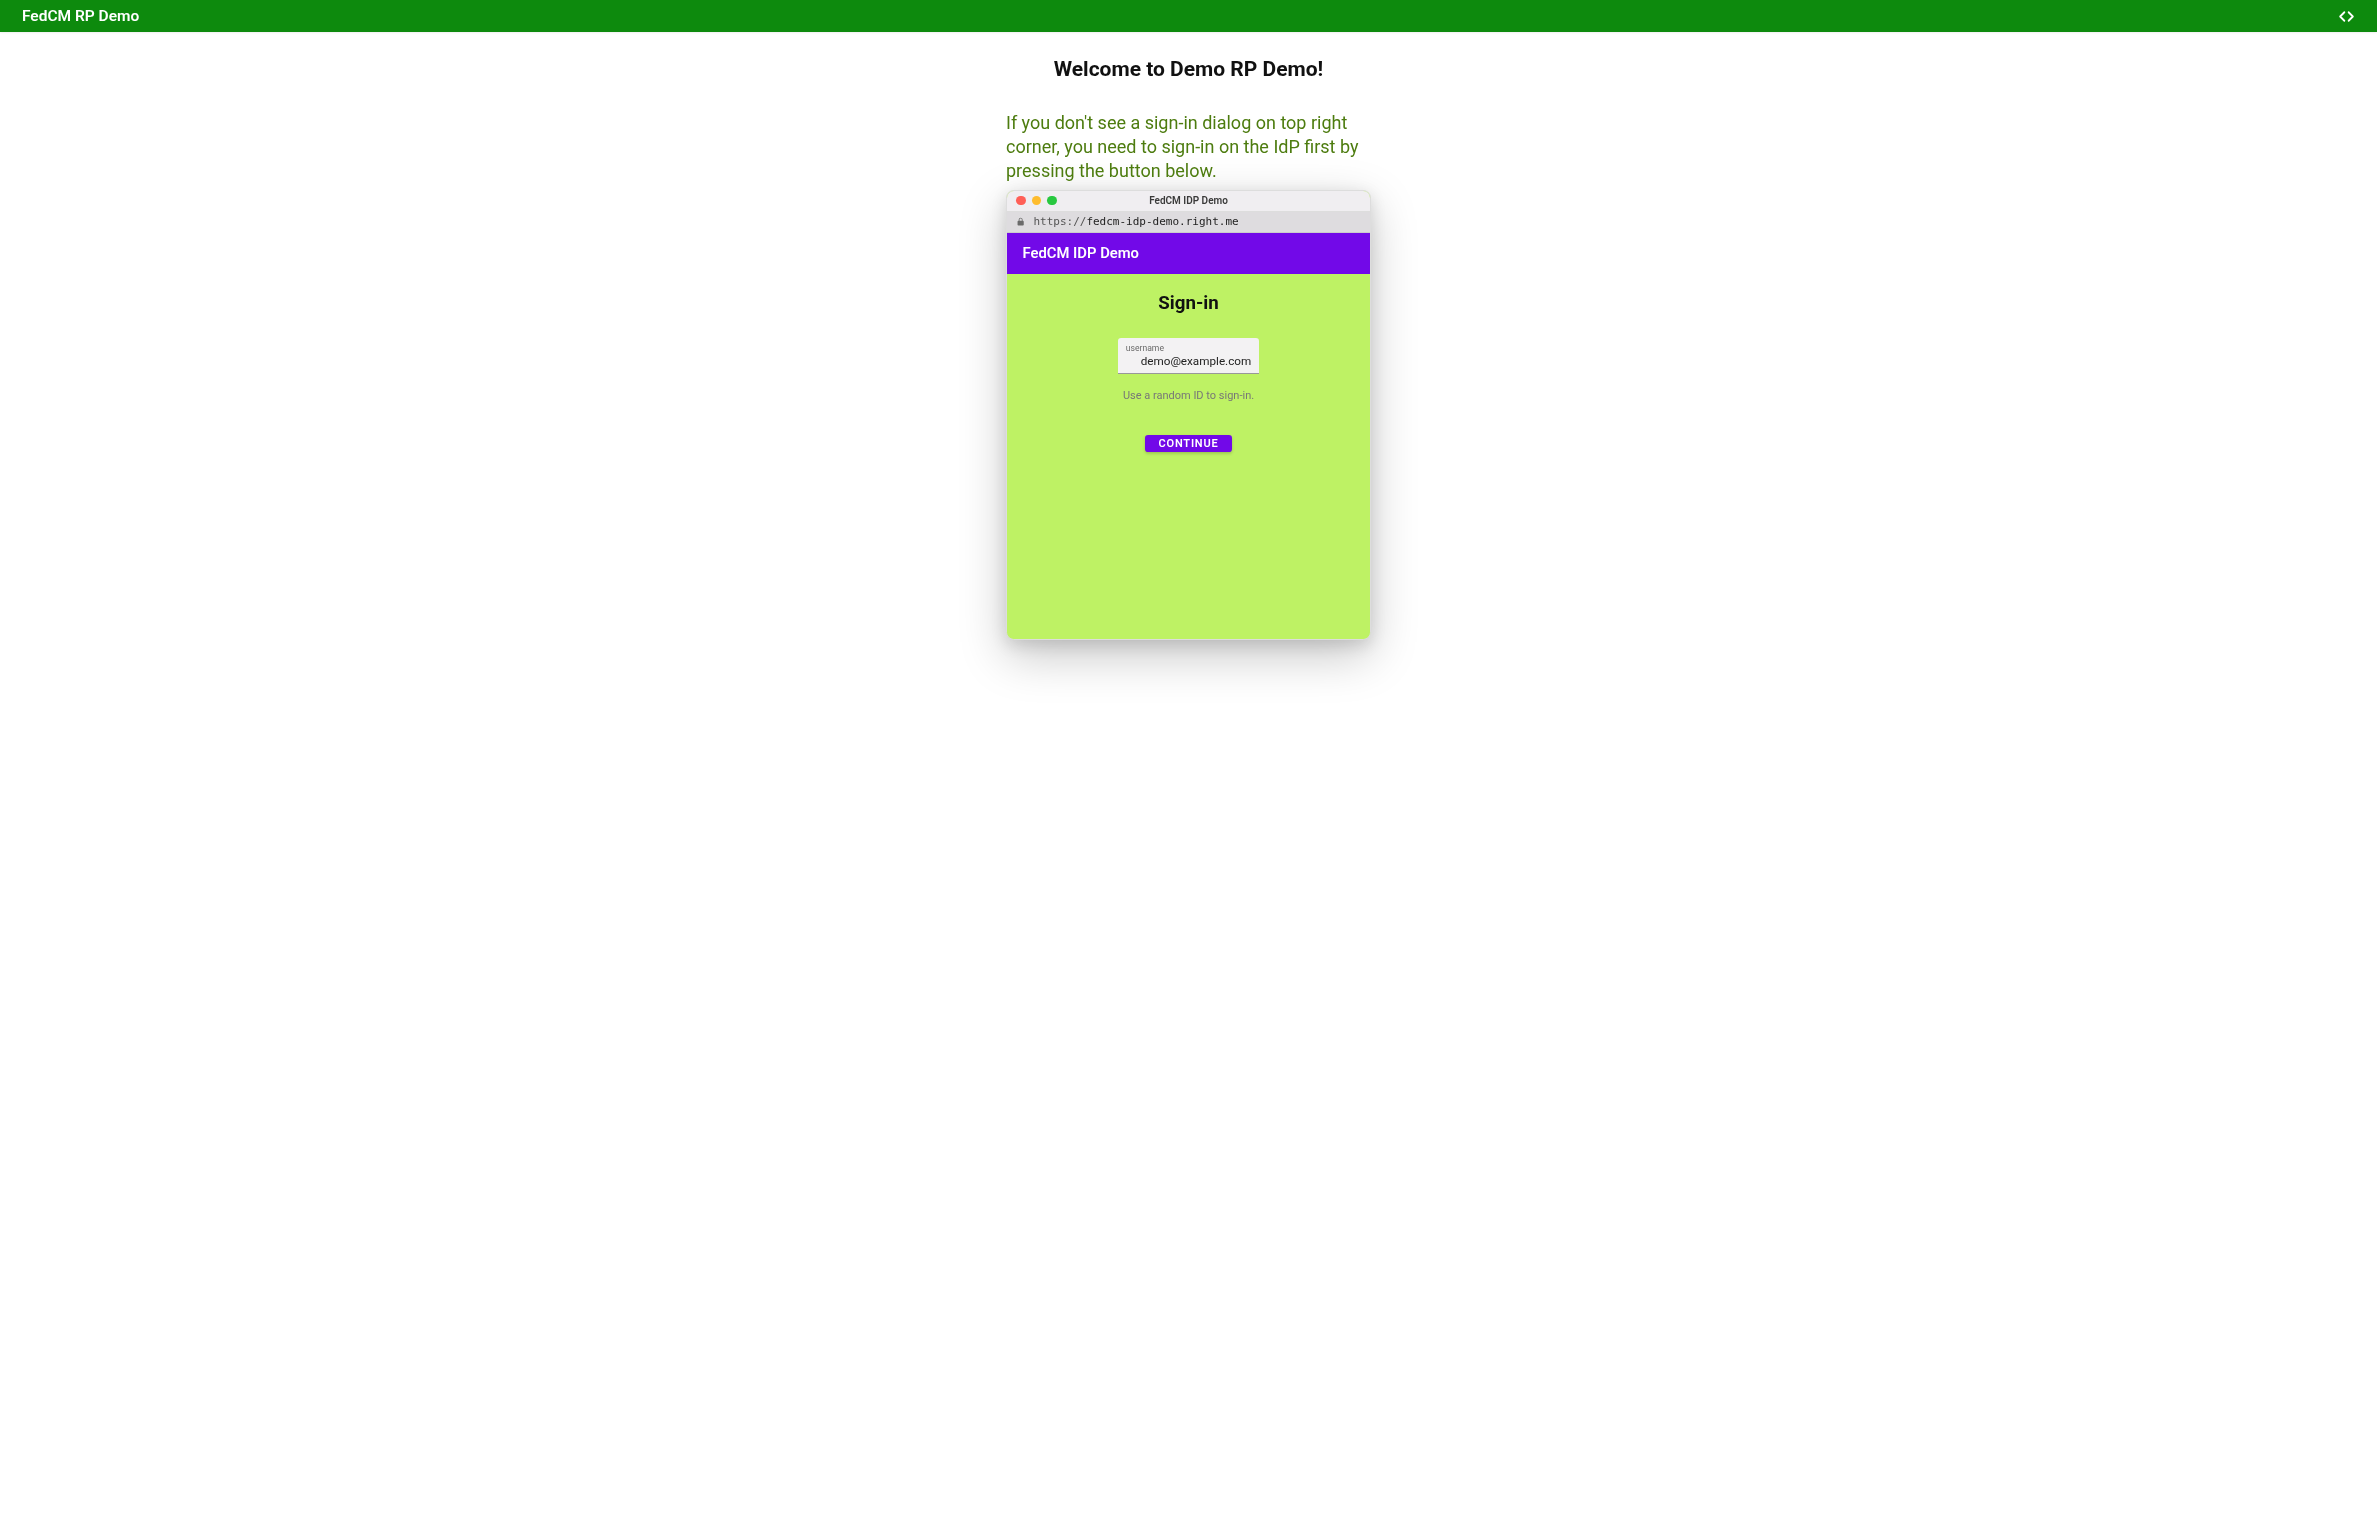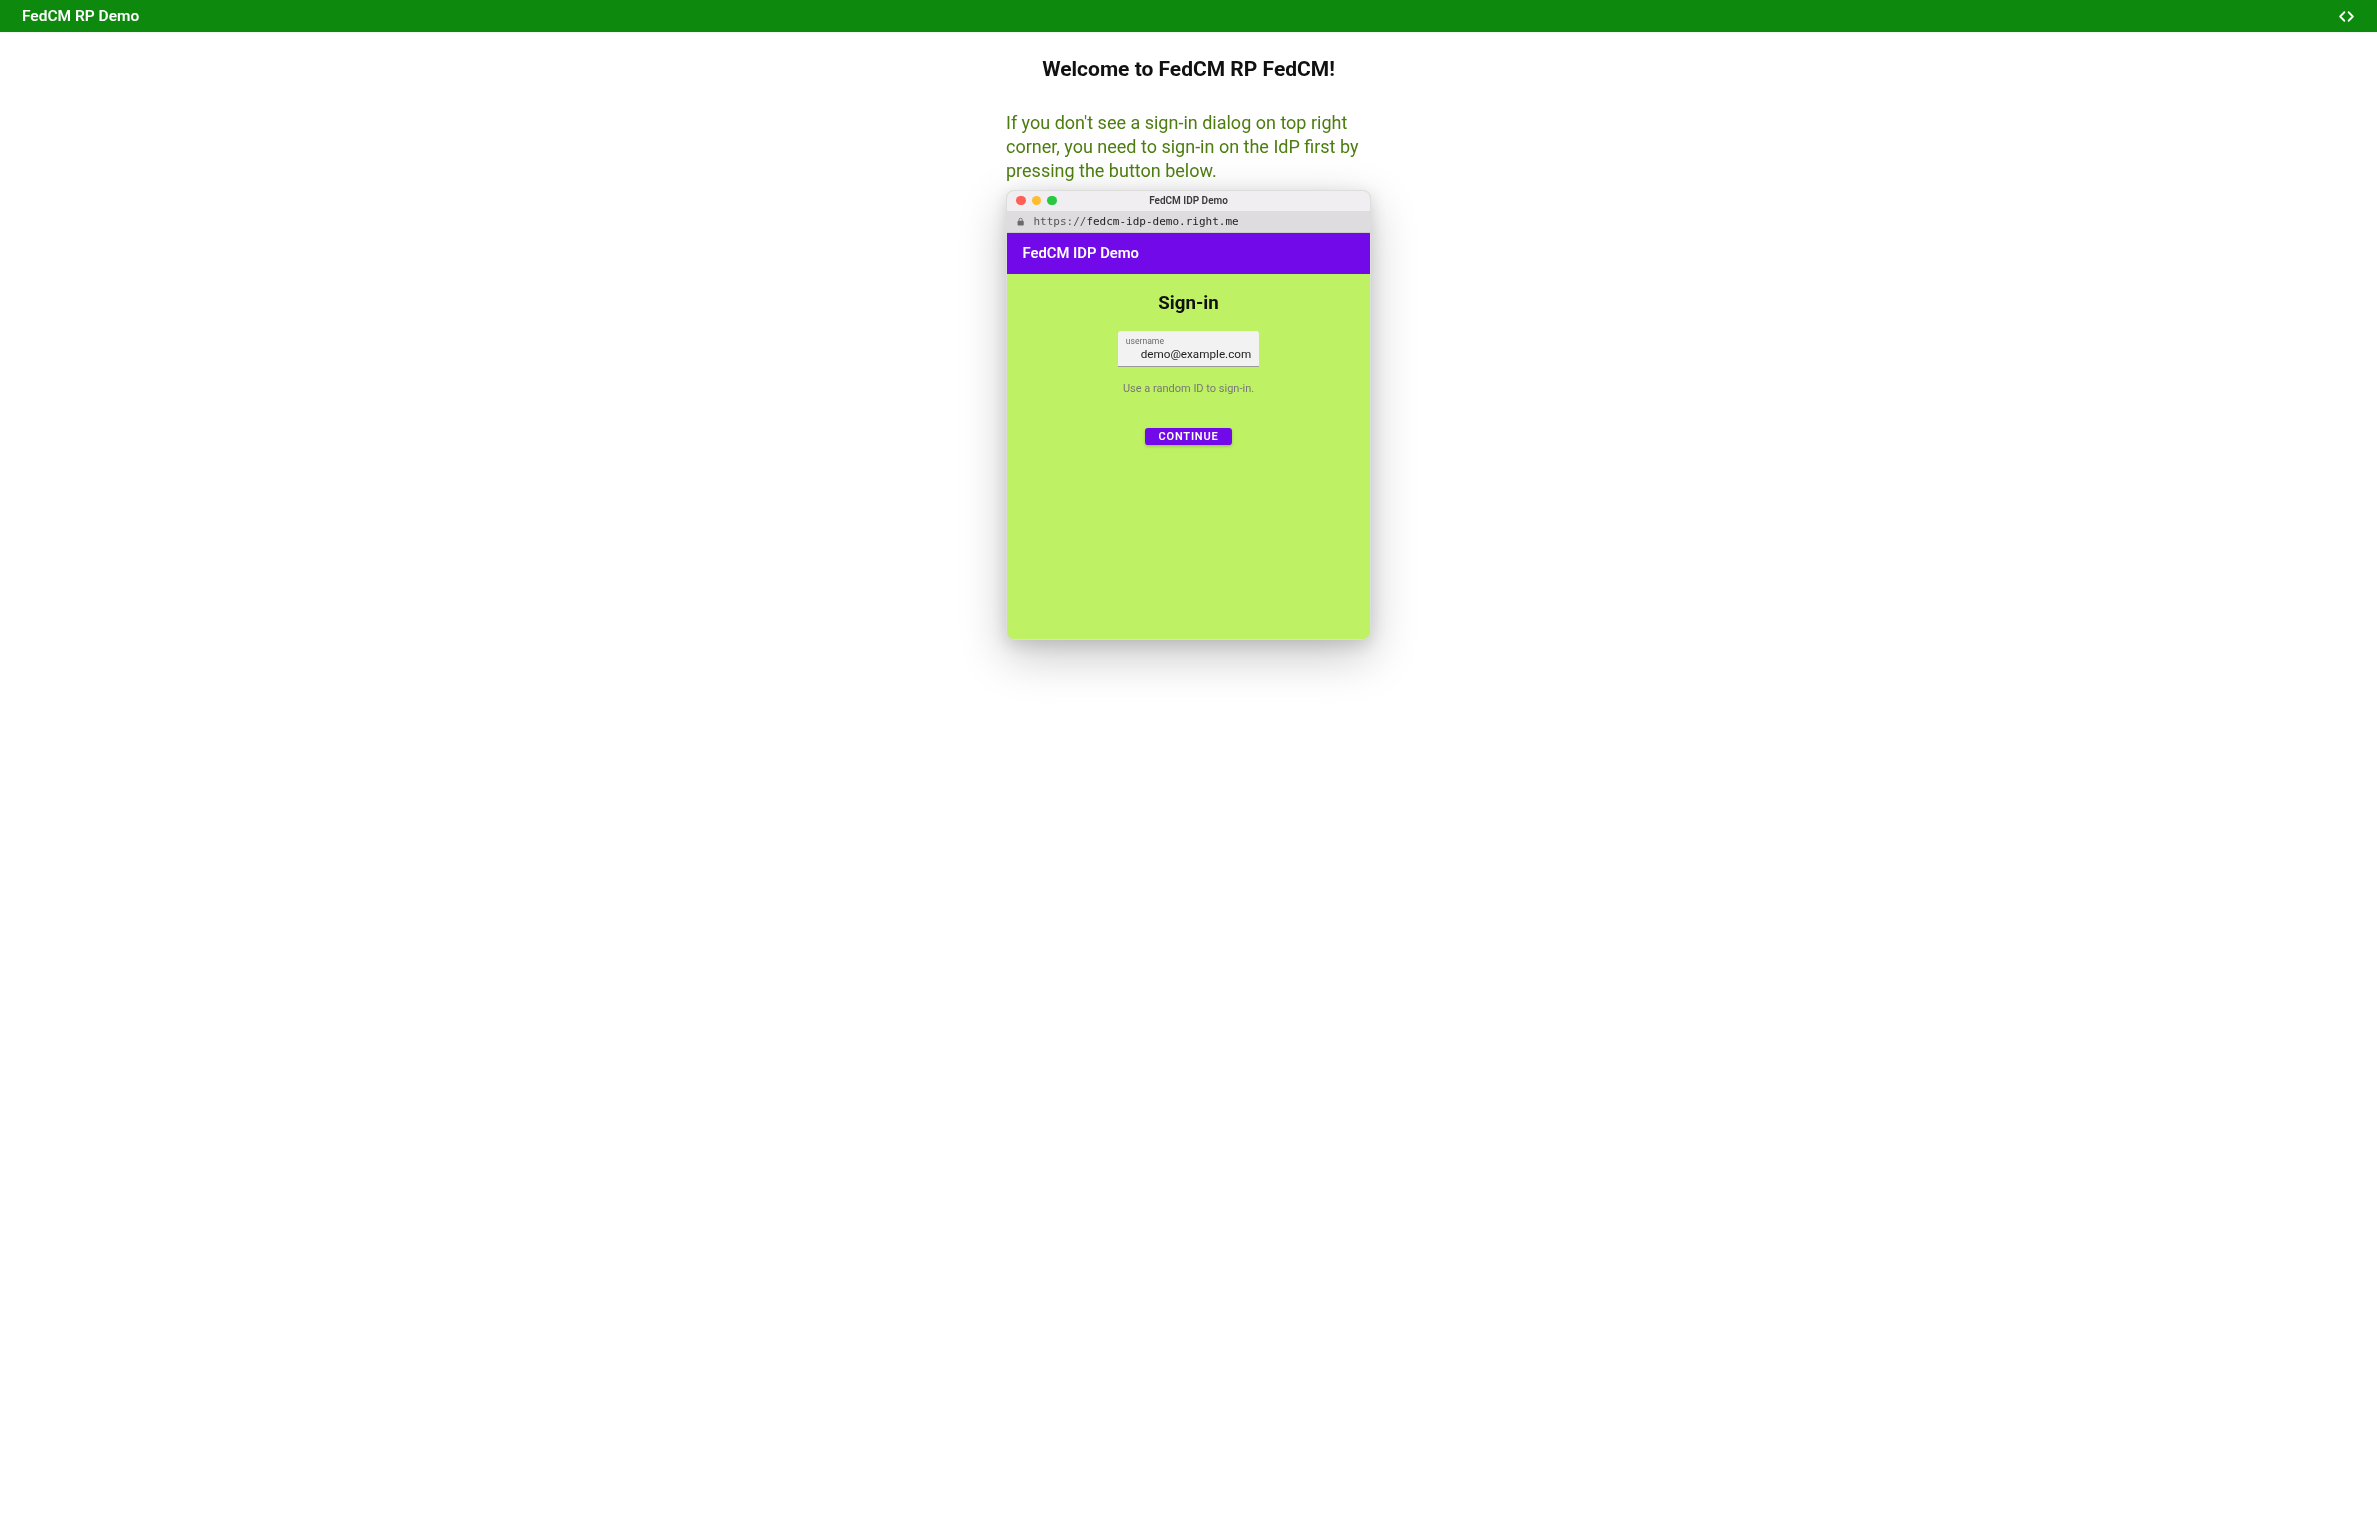--- a/index.html
+++ b/index.html
@@ -148,21 +148,21 @@
     .inner-content {
       padding: 18.7px 15.5px 31px;
       text-align: center;
       min-height: 365px;
     }
     
     .signin-heading {
       font-size: 18.7px;
       font-weight: 700;
       color: #111;
-      margin-bottom: 17px;
+      margin-bottom: 24px;
     }
     
     .input-wrap {
       width: 141px;
       margin: 4px auto;
       background: #f3f2f3;
       border-bottom: 0.8px solid #999;
       border-radius: 3.1px 3.1px 0 0;
       padding: 4.7px 7.8px 4.7px 7.8px;
       text-align: left;
@@ -215,21 +215,21 @@
 <div class="header-bar">
   <div class="header-title">FedCM RP Demo</div>
   <div class="code-icon">
     <svg width="17" height="17" viewBox="0 0 24 24" fill="none" stroke="white" stroke-width="2.5" stroke-linecap="round" stroke-linejoin="round">
       <polyline points="9 18 3 12 9 6"></polyline>
       <polyline points="15 6 21 12 15 18"></polyline>
     </svg>
   </div>
 </div>
 
-<h1 class="page-heading">Welcome to FedCM RP FedCM!</h1>
+<h1 class="page-heading">Welcome to Demo RP Demo!</h1>
 
 <div class="content-wrap">
   <p class="description">If you don't see a sign-in dialog on top right corner, you need to sign-in on the IdP first by pressing the button below.</p>
 
   <div class="browser-window">
     <div class="window-titlebar">
       <div class="traffic-lights">
         <div class="traffic-light tl-red"></div>
         <div class="traffic-light tl-yellow"></div>
         <div class="traffic-light tl-green"></div>

